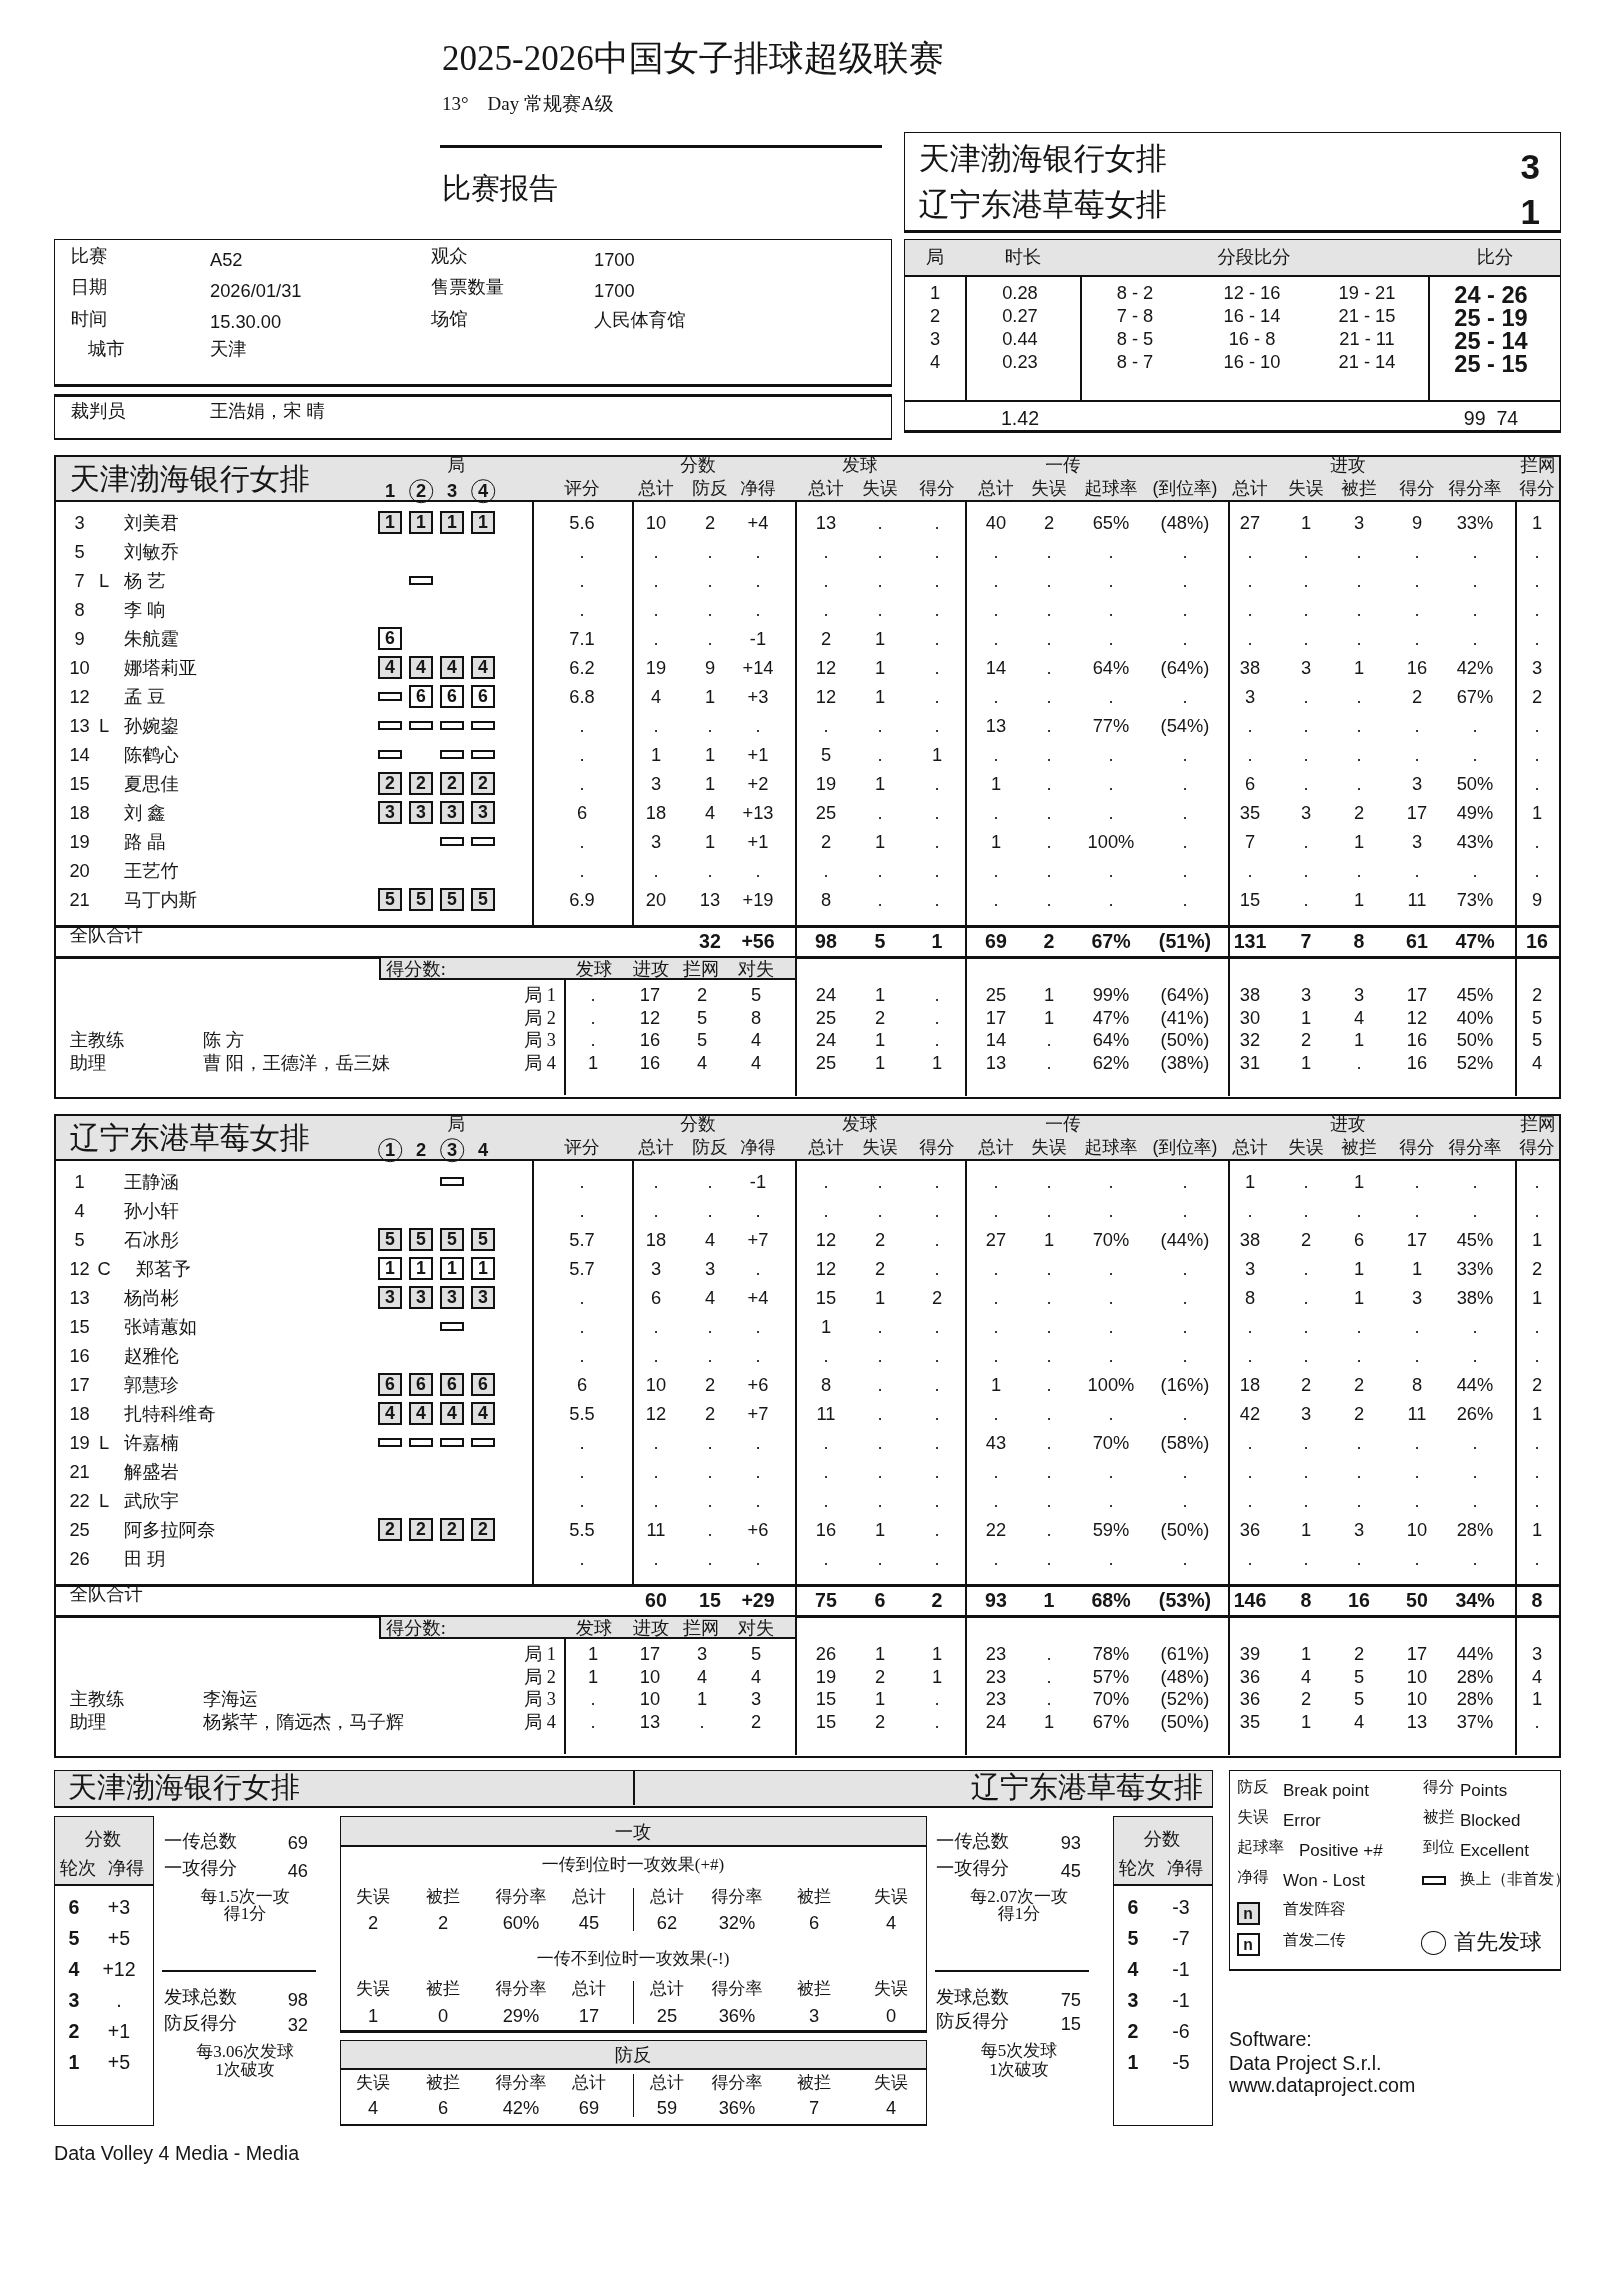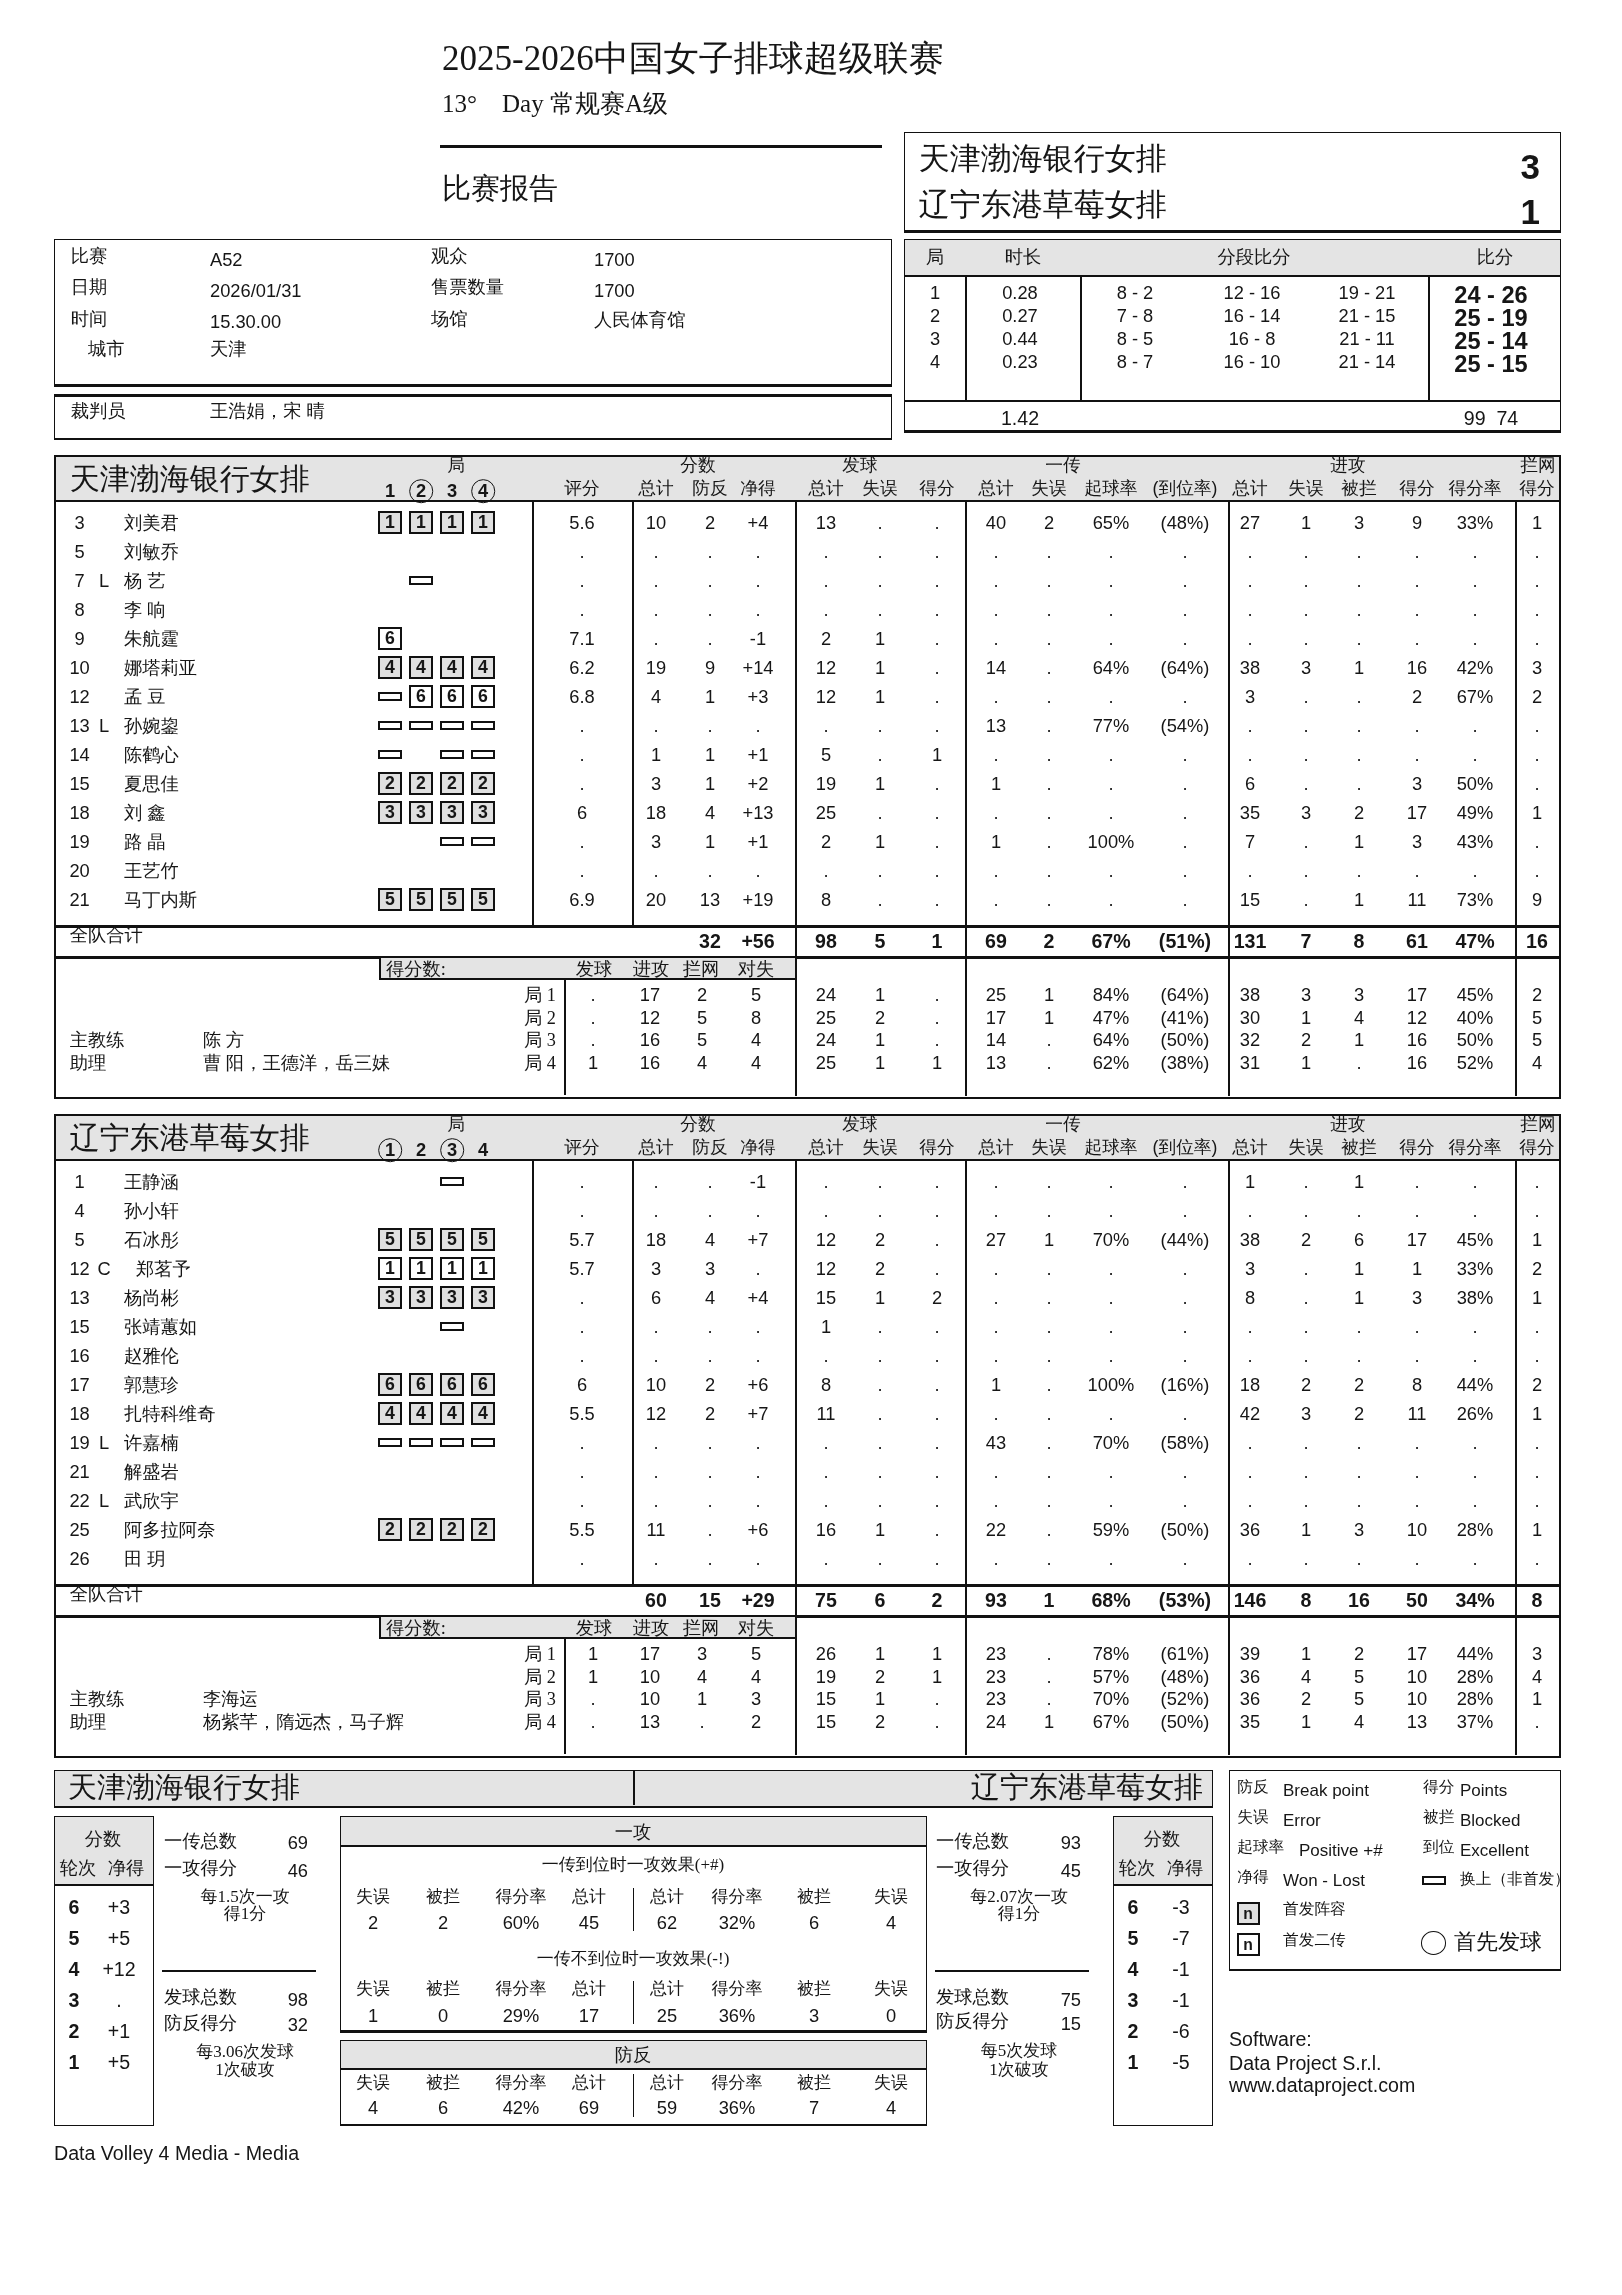--- a/index.html
+++ b/index.html
@@ -10,21 +10,21 @@
 .tl{transform:translateY(-50%)}
 .tc{transform:translate(-50%,-50%)}
 .tr{transform:translate(-100%,-50%)}
 .box{position:absolute;border:1.3px solid #111;background:#fff}
 .gray{background:#e4e4e4}
 .vl{position:absolute;width:2px;background:#111}
 .hl{position:absolute;left:0;right:0;height:2.6px;background:#111}
 .b{font-weight:700}
 
 .title{font-size:35px}
-.subtitle{font-size:25px;white-space:pre}
+.subtitle{font-size:19px;white-space:pre}
 .report{font-size:29px}
 .tname{font-size:30px}
 
 .team{position:absolute;left:54px;width:1507px;height:644px;border:2px solid #111;border-top-width:2.6px;border-bottom-width:2.6px;background:#fff}
 .thead{position:absolute;left:0;right:0;top:0;height:45px;background:#e4e4e4;border-bottom:2px solid #111}
 .hdr{font-size:17.7px}
 .setlbl{font-weight:700;font-size:18.3px;width:23.6px;height:23.6px;display:flex;align-items:center;justify-content:center;border-radius:50%}
 .setlbl[data-first="true"]{border:1.3px solid #111}
 .prows{position:absolute;left:0;right:0}
 .prow{position:relative;height:29px}
@@ -580,21 +580,21 @@
         <span class="tr serif" style="left:500px">局 1</span>
         <span class="tc" style="left:537px">.</span>
         <span class="tc" style="left:594px">17</span>
         <span class="tc" style="left:646px">2</span>
         <span class="tc" style="left:700px">5</span>
         <span class="tc" style="left:770px">24</span>
         <span class="tc" style="left:824px">1</span>
         <span class="tc" style="left:881px">.</span>
         <span class="tc" style="left:940px">25</span>
         <span class="tc" style="left:993px">1</span>
-        <span class="tc" style="left:1055px">84%</span>
+        <span class="tc" style="left:1055px">99%</span>
         <span class="tc" style="left:1129px">(64%)</span>
         <span class="tc" style="left:1194px">38</span>
         <span class="tc" style="left:1250px">3</span>
         <span class="tc" style="left:1303px">3</span>
         <span class="tc" style="left:1361px">17</span>
         <span class="tc" style="left:1419px">45%</span>
         <span class="tc" style="left:1481px">2</span>
       </div>
 
       <div class="srow">

